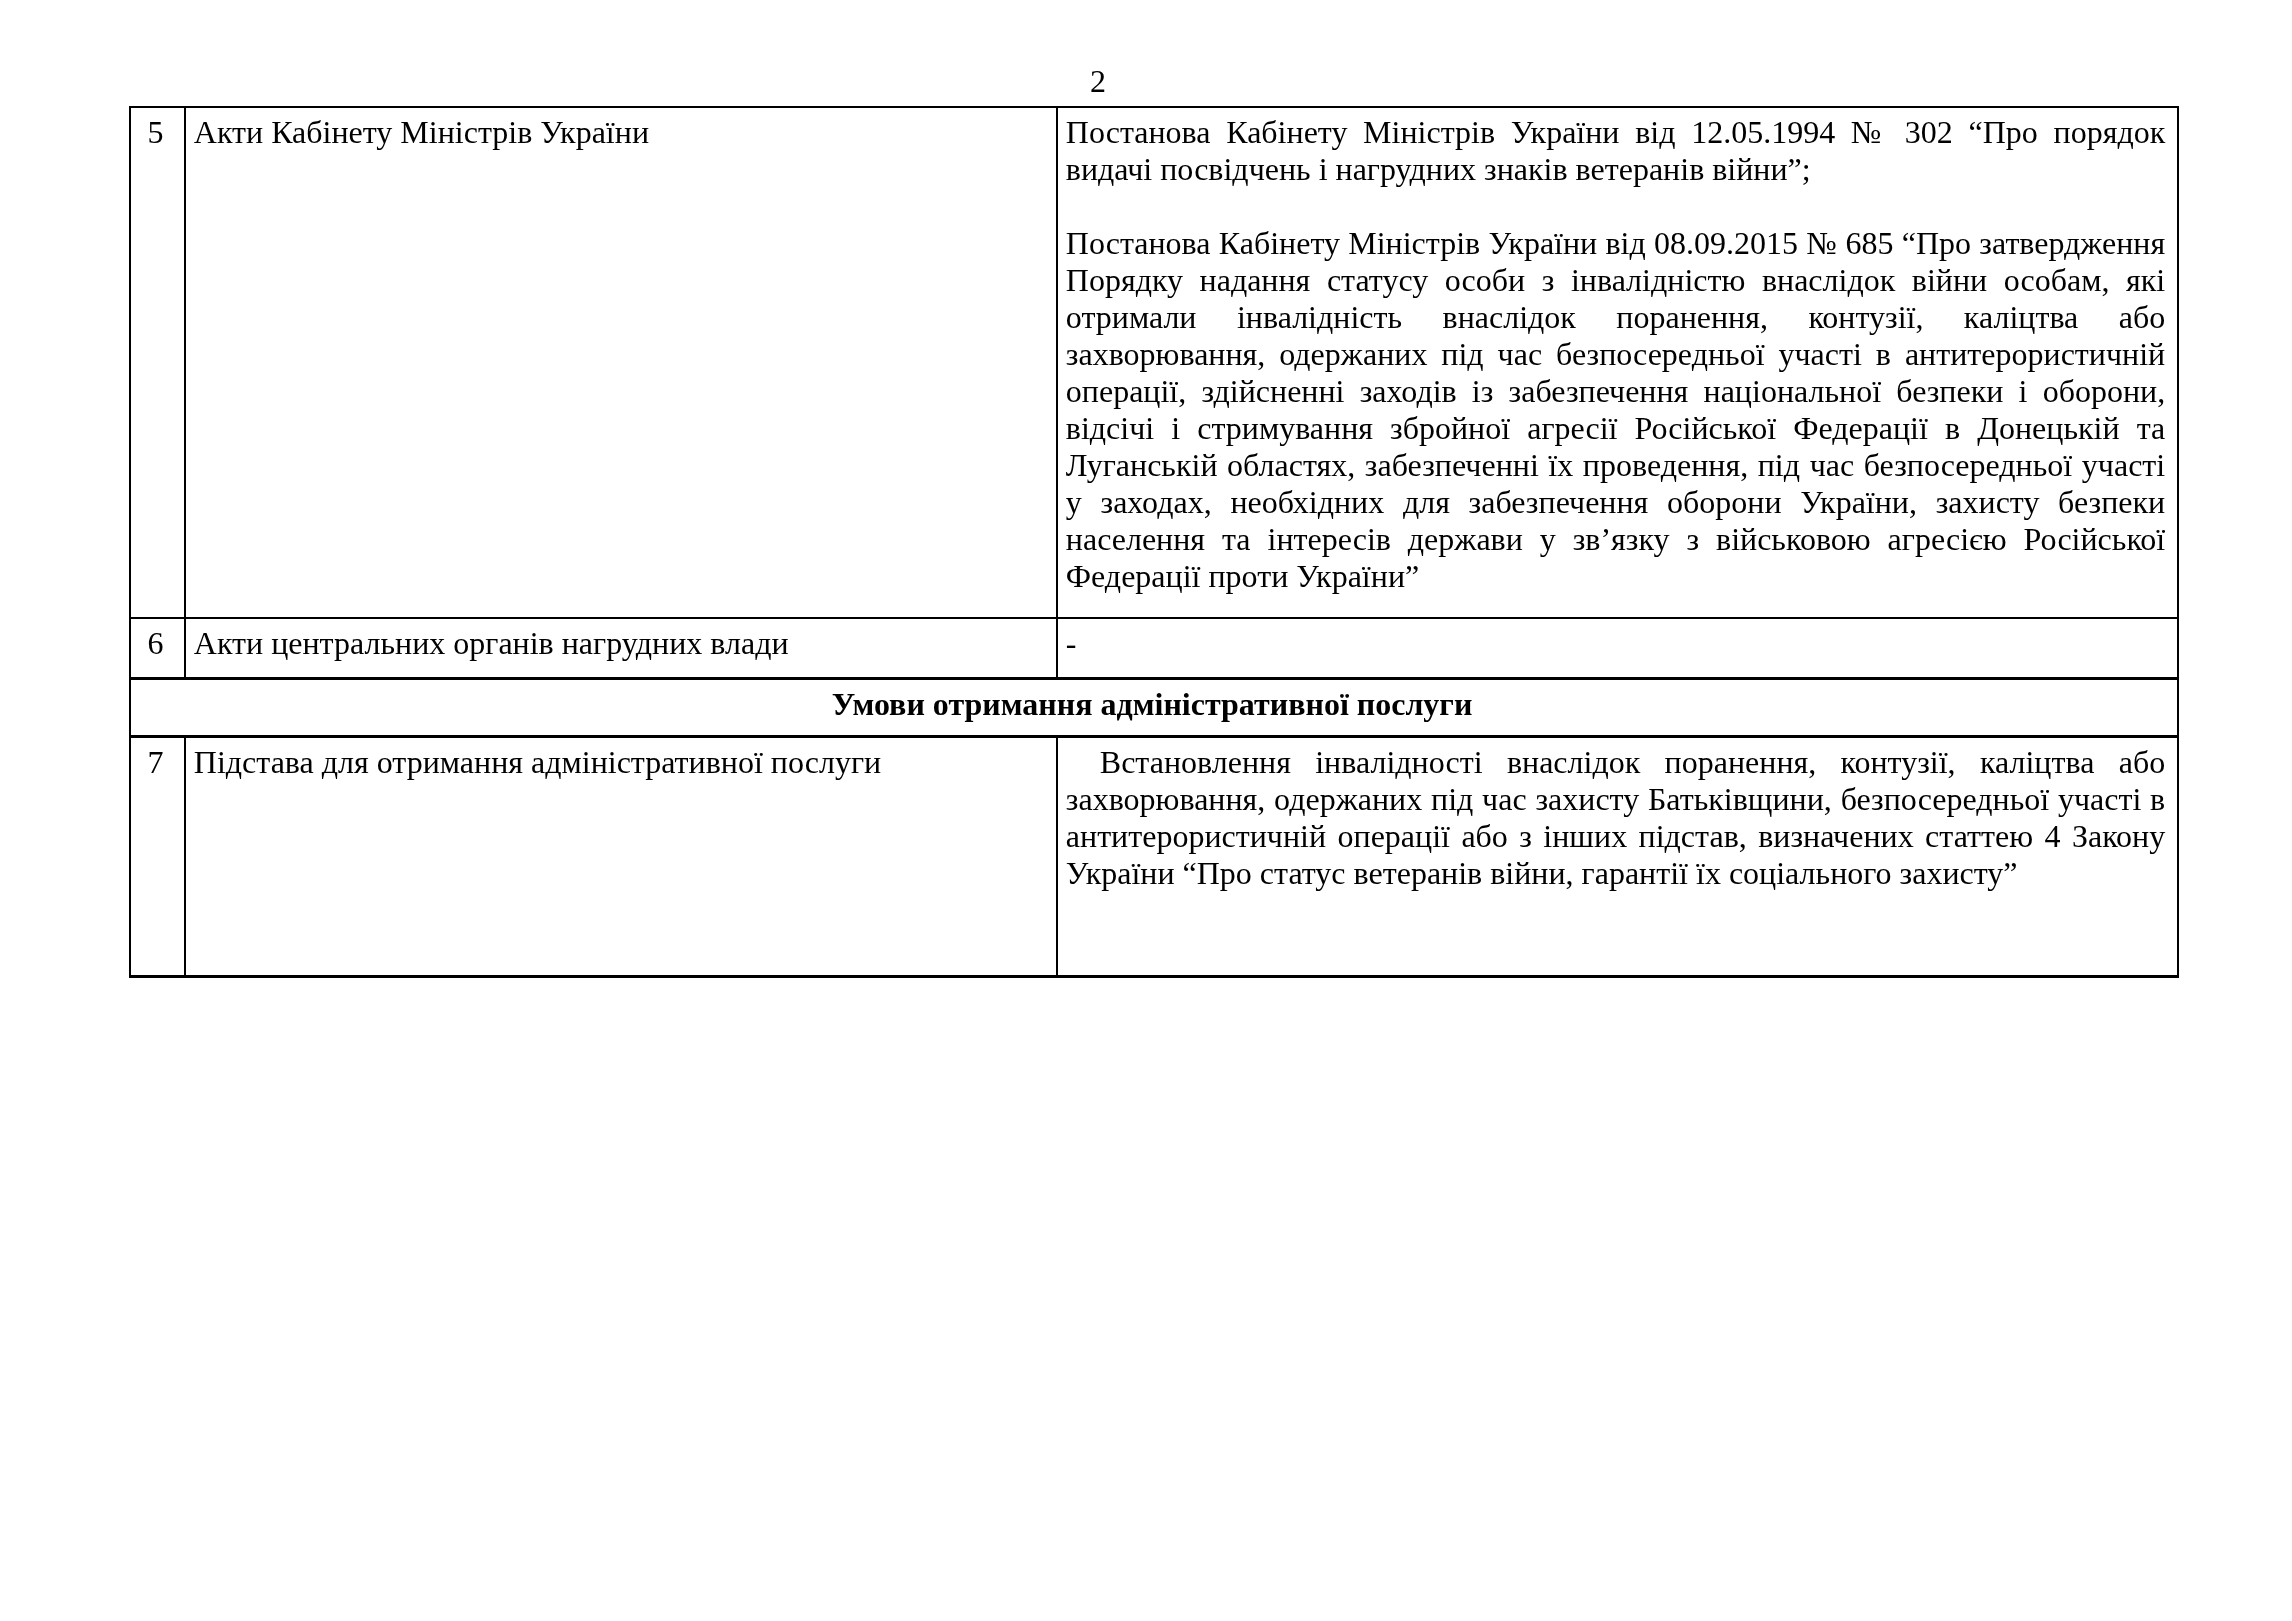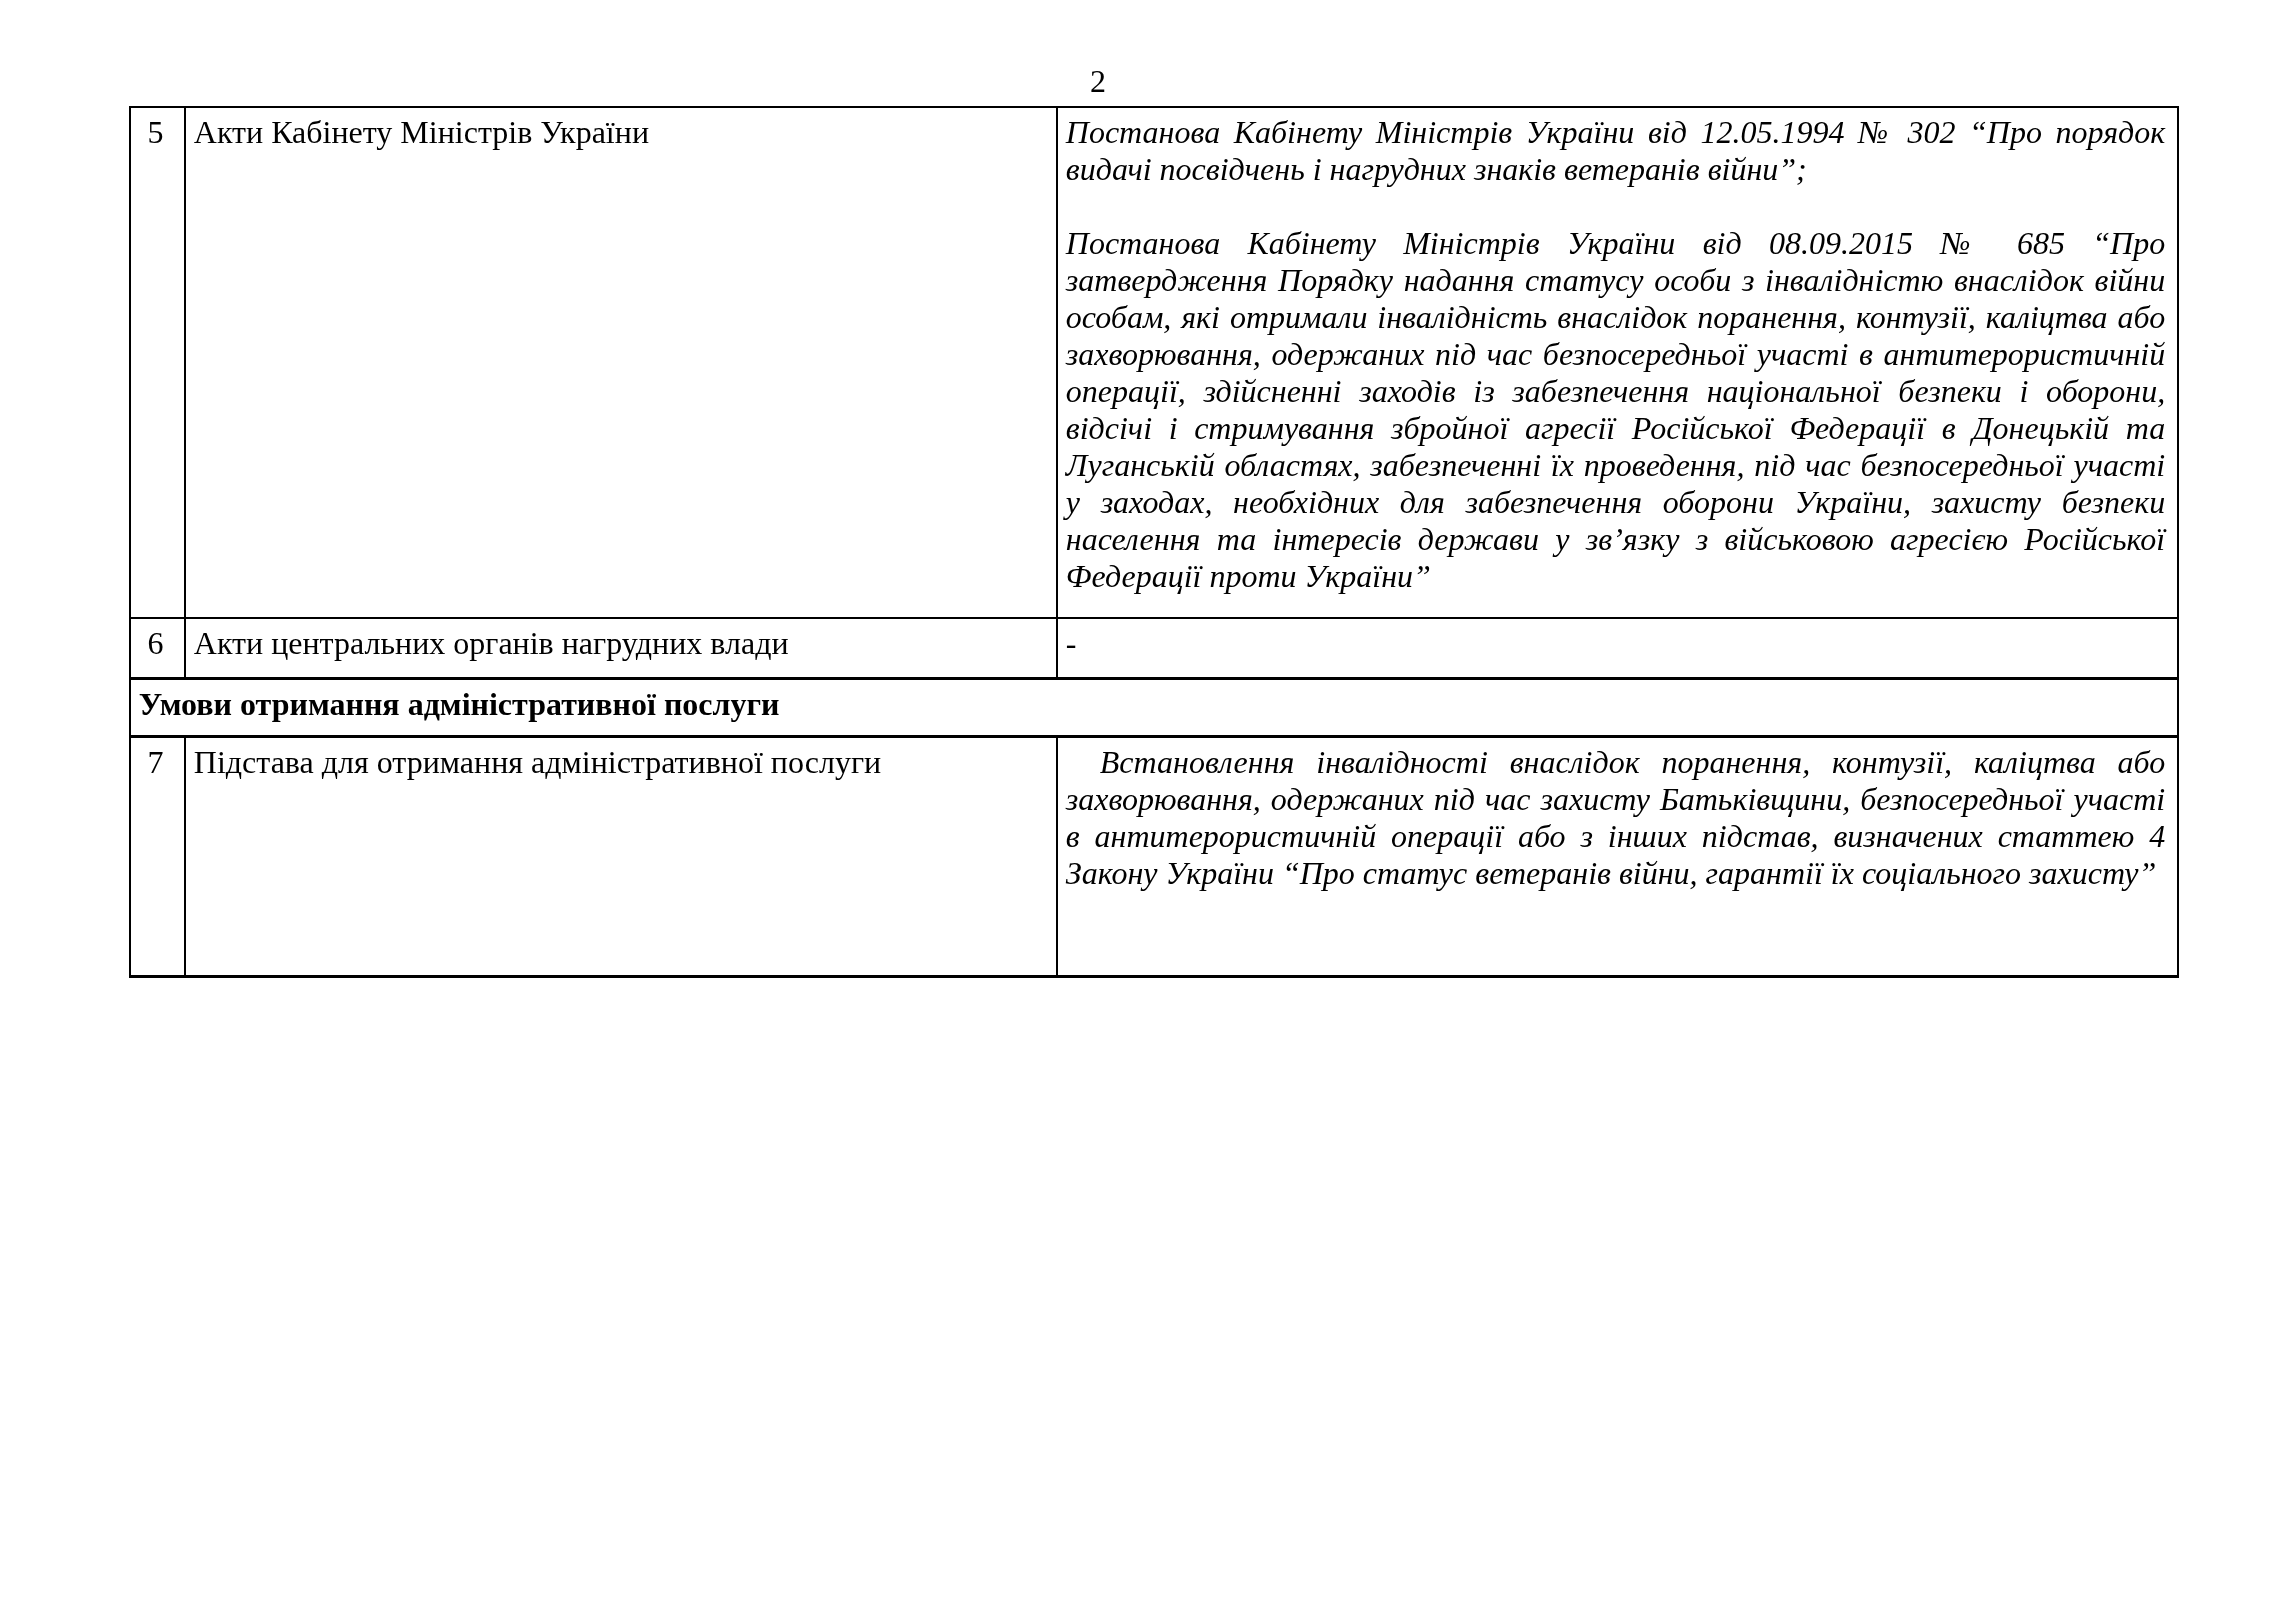--- a/index.html
+++ b/index.html
@@ -44,27 +44,28 @@
   col.c-num  { width: 55px; }
   col.c-name { width: 872px; }
   col.c-val  { width: 1121px; }
 
   td.num-cell {
     text-align: center;
     padding-left: 2px;
     padding-right: 2px;
   }
   td.name-cell { text-align: left; }
-  td.val-cell  { text-align: justify; font-style: italic; }
+  td.val-cell  { text-align: justify; }
 
   tr.row5 td { height: 495px; border-bottom-width: 2.9px; }
   tr.row6 td { height: 45px;  border-bottom-width: 3.9px; }
   tr.section-row td {
     height: 45px;
     border-bottom-width: 3.9px;
+    text-align: center;
     vertical-align: middle;
     font-weight: bold;
     padding-top: 2px;
   }
   tr.row7 td { height: 223px; border-bottom-width: 3.9px; }
 
   td p { margin: 0; }
   p.para-gap { margin-bottom: 37px; }
 
   tr.row7 td.name-cell { }

